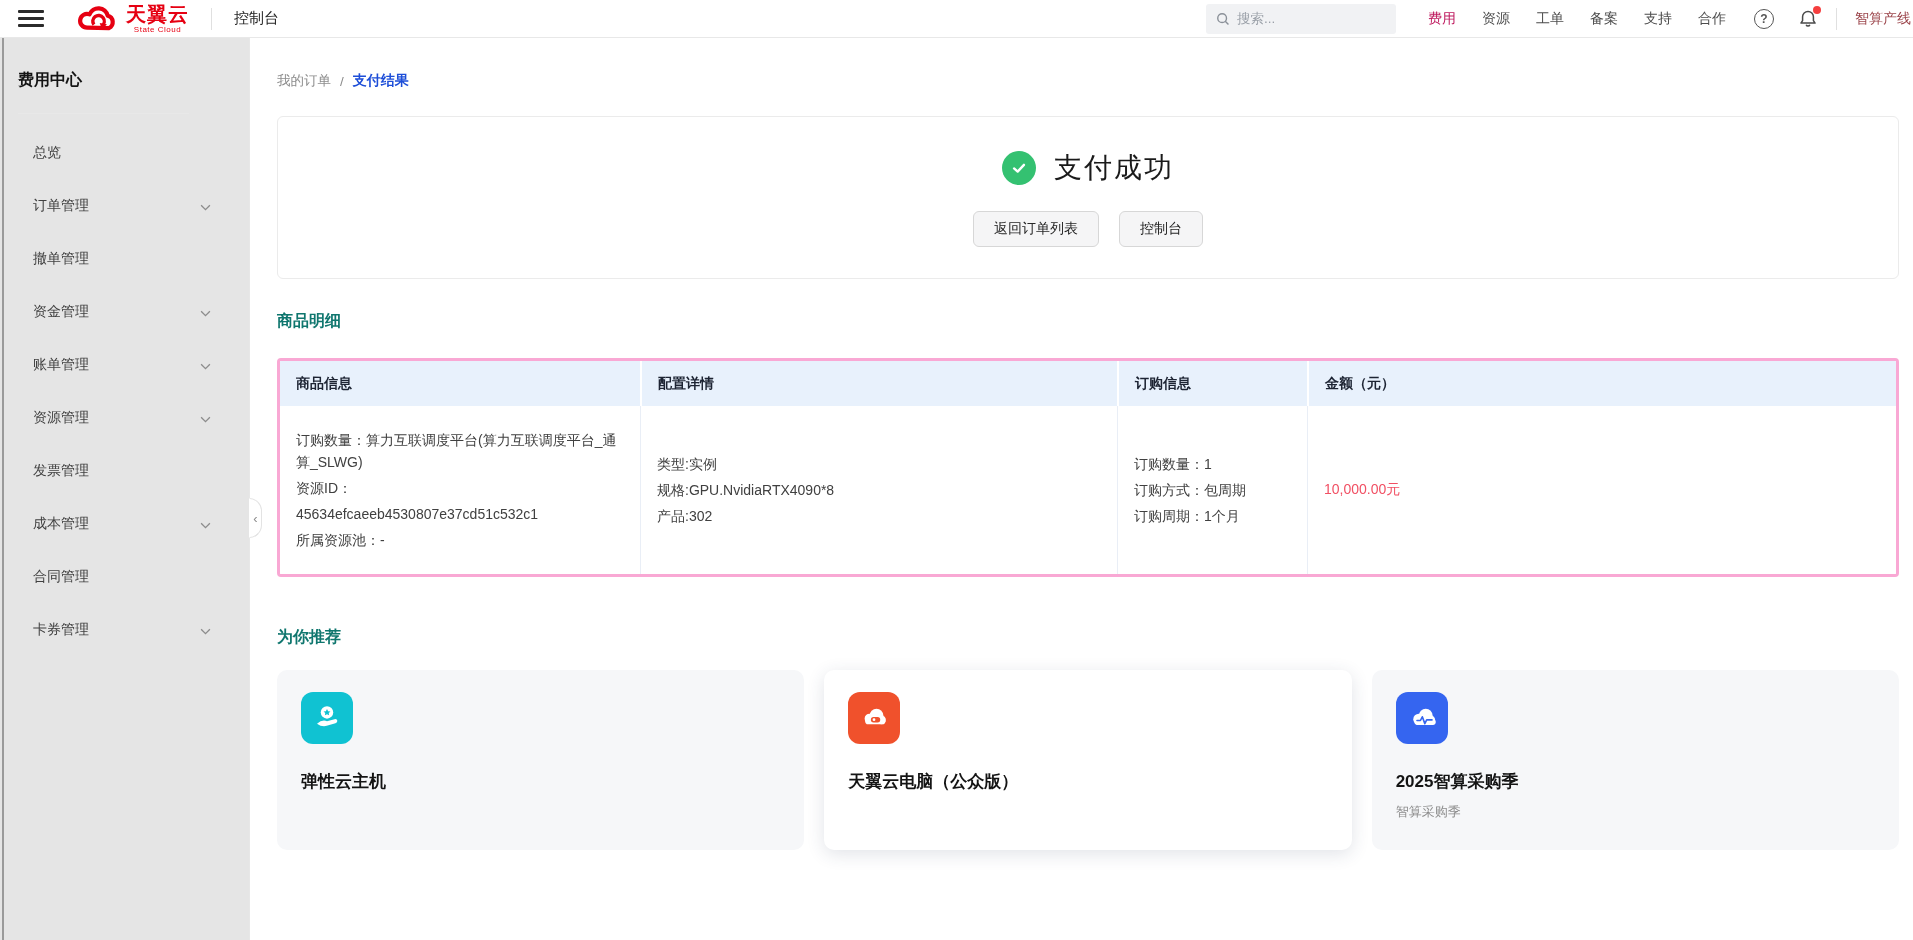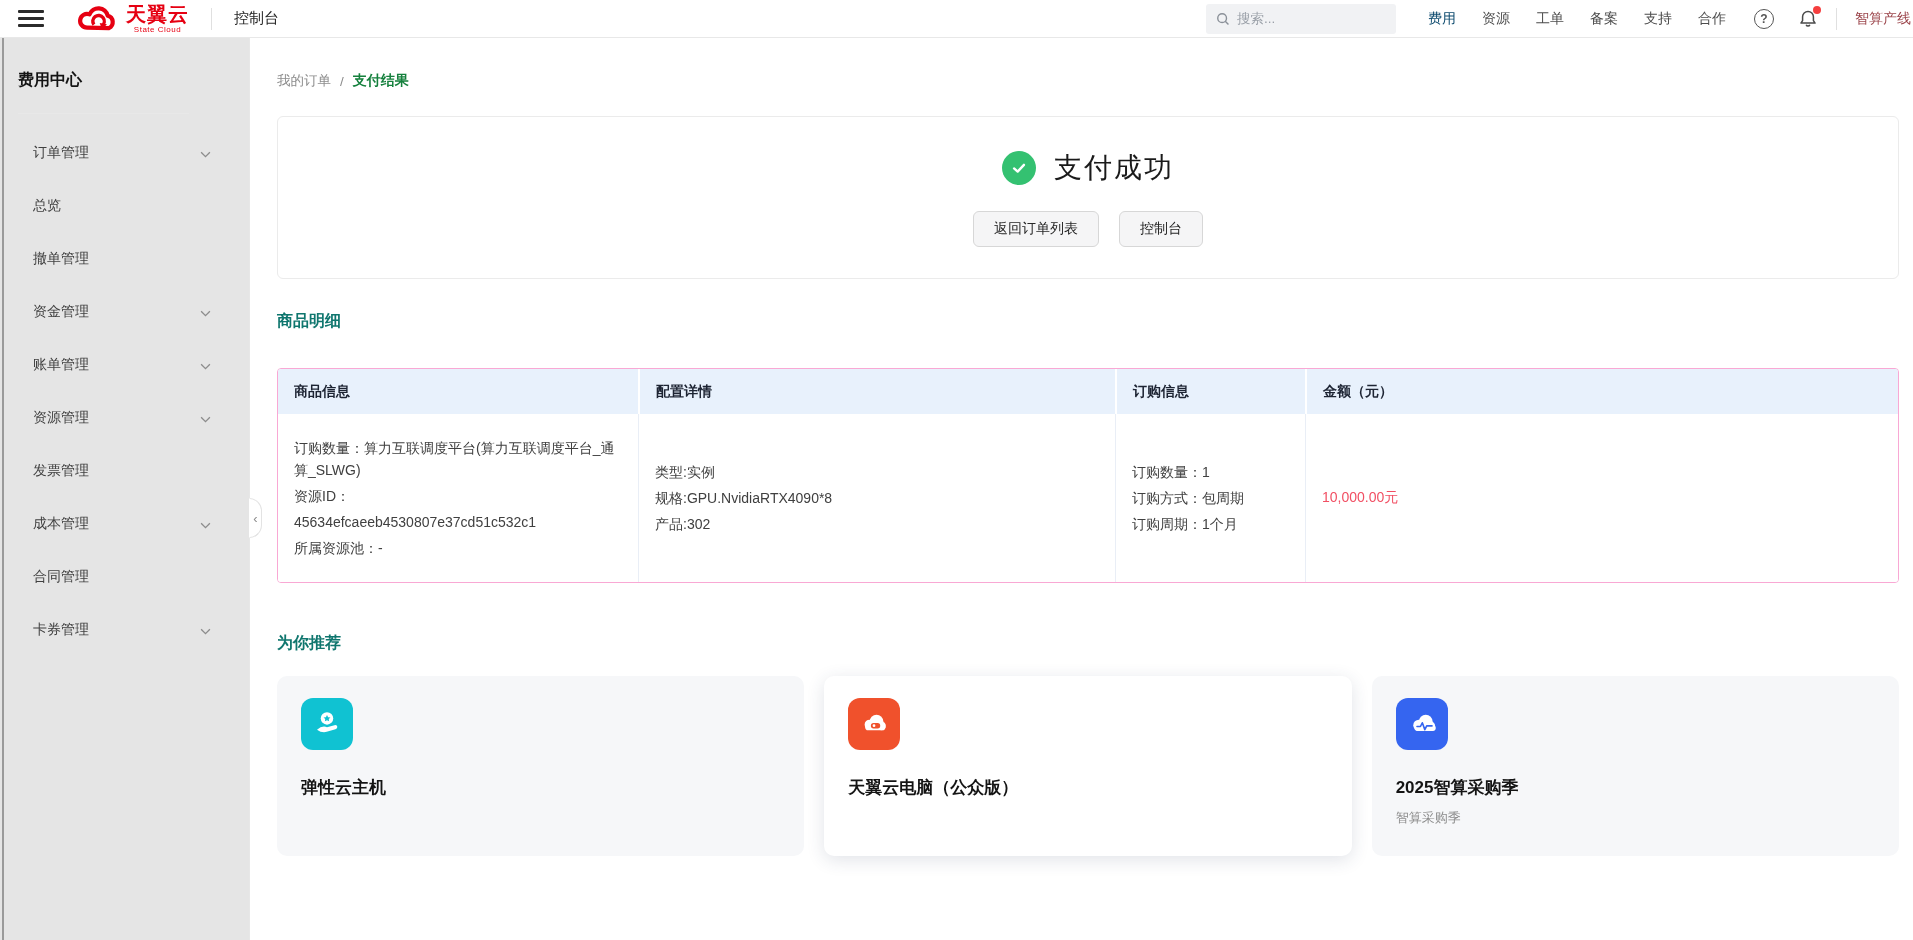--- a/index.html
+++ b/index.html
@@ -19,21 +19,21 @@
   .nav-divider { width:1px; height:22px; background:#e0e0e0; margin:0 22px; }
   .console-label { font-size:15px; color:#262626; cursor:pointer; }
   .nav-spacer { flex:1; }
   .search-box { width:190px; height:30px; background:#f1f2f4; border-radius:3px;
     display:flex; align-items:center; padding:0 10px; }
   .search-box input { border:none; outline:none; background:transparent; font-size:13.5px;
     color:#666; width:140px; margin-left:7px; font-family:inherit; }
   .search-box input::placeholder { color:#9aa0a8; }
   .nav-links { display:flex; gap:26px; margin-left:32px; font-size:14px; color:#4d4d4d; }
   .nav-link { cursor:pointer; }
-  .nav-link.active { color:#0c4a6e; }
+  .nav-link.active { color:#be185d; }
   .help-icon { margin-left:28px; width:20px; height:20px; border:1.8px solid #555; border-radius:50%;
     display:flex; align-items:center; justify-content:center; font-size:12px; font-weight:bold;
     color:#555; cursor:pointer; }
   .bell-wrap { margin-left:24px; position:relative; cursor:pointer; display:flex; }
   .bell-dot { position:absolute; top:-2px; right:-3px; width:8px; height:8px;
     background:#f53f3f; border-radius:50%; }
   .product-line { font-size:14px; color:#9c464c; margin-right:2px; white-space:nowrap; cursor:pointer; }
 
   
   .app { display:flex; height:902px; position:relative; }
@@ -49,37 +49,37 @@
   .collapse-tab { position:absolute; right:-13px; top:460px; width:13px; height:40px;
     background:#fff; border:1px solid #e3e3e3; border-left:1px solid #fff;
     border-radius:0 20px 20px 0; display:flex; align-items:center; justify-content:center;
     color:#8c8c8c; font-size:13px; cursor:pointer; z-index:7; }
 
   
   .main { flex:1; min-width:0; padding:0 14px 0 27px; }
   .breadcrumb { margin-top:34px; font-size:13.5px; color:#8c8c8c; display:flex; align-items:center; }
   .breadcrumb .crumb-parent { cursor:pointer; }
   .breadcrumb .sep { margin:0 9px; }
-  .breadcrumb .crumb-current { color:#15803d; font-weight:bold; font-size:14px; }
+  .breadcrumb .crumb-current { color:#1d4ed8; font-weight:bold; font-size:14px; }
 
   .result-panel { margin-top:26px; border:1px solid #ebebeb; border-radius:6px; height:163px;
     display:flex; flex-direction:column; align-items:center; justify-content:center; background:#fff; }
   .result-head { display:flex; align-items:center; gap:18px; }
   .check-circle { width:34px; height:34px; border-radius:50%; background:#34c171;
     display:flex; align-items:center; justify-content:center; }
   .result-title { font-size:28px; color:#1a1a1a; font-weight:500; letter-spacing:2px; }
   .result-buttons { margin-top:24px; display:flex; gap:20px; }
   .btn { height:36px; padding:0 20px; background:#f5f5f6; border:1px solid #d7d7d7;
     border-radius:6px; font-size:14px; color:#262626; cursor:pointer; font-family:inherit; }
 
   .section-heading { font-size:16px; font-weight:bold; color:#0f766e; }
   .detail-heading { margin-top:32px; }
 
-  table.detail { width:100%; margin-top:36px; border-collapse:separate; border-spacing:0;
-    border:1px solid #f9a8d4; border-radius:4px; overflow:hidden; }
+  table.detail { width:100%; margin-top:26px; border-collapse:separate; border-spacing:0;
+    border:3px solid #f9a8d4; border-radius:4px; overflow:hidden; }
   table.detail th { background:#e8f1fc; height:45px; text-align:left; padding:0 16px;
     font-size:14px; color:#1d2433; font-weight:bold; border-left:2px solid #fff; }
   table.detail th:first-child { border-left:none; }
   table.detail td { height:168px; vertical-align:middle; padding:12px 16px; font-size:14px;
     color:#404040; border-left:1px solid #e9eef6; background:#fff; }
   table.detail td:first-child { border-left:none; word-break:break-all; }
   table.detail td p { margin:4px 0; line-height:22px; }
   .amount { color:#f14f63; }
 
   .recommend-heading { margin-top:50px; }
@@ -157,27 +157,27 @@
 </div>
 
 <div class="app">
   <div class="edge-line"></div>
 
   <div class="sidebar">
     <div class="sidebar-title">费用中心</div>
     <div class="sidebar-divider"></div>
     <div class="sidebar-items">
       <div class="sidebar-item">
+        <span>总览</span>
+      </div>
+      <div class="sidebar-item">
         <span>订单管理</span>
         <span><svg width="11" height="7" viewBox="0 0 12 8">
               <path d="M1 1.5 L6 6.5 L11 1.5" stroke="#8c8c8c" stroke-width="1.5" fill="none"></path>
             </svg></span>
-      </div>
-      <div class="sidebar-item">
-        <span>总览</span>
       </div>
       <div class="sidebar-item">
         <span>撤单管理</span>
       </div>
       <div class="sidebar-item">
         <span>资金管理</span>
         <span><svg width="11" height="7" viewBox="0 0 12 8">
               <path d="M1 1.5 L6 6.5 L11 1.5" stroke="#8c8c8c" stroke-width="1.5" fill="none"></path>
             </svg></span>
       </div>

